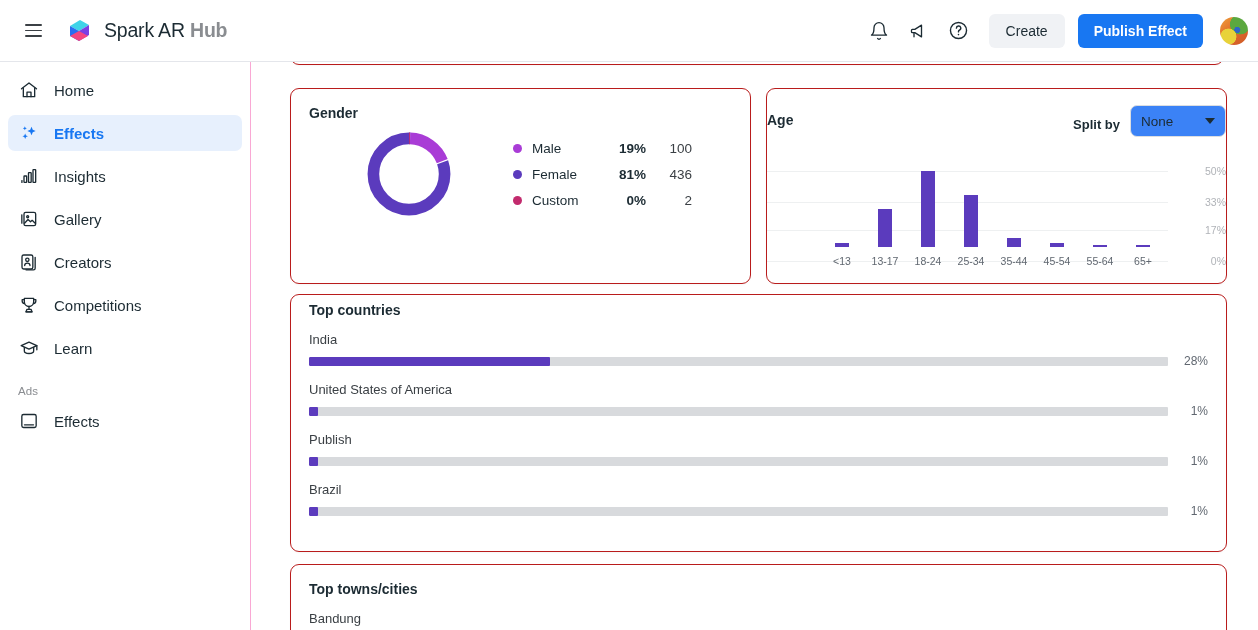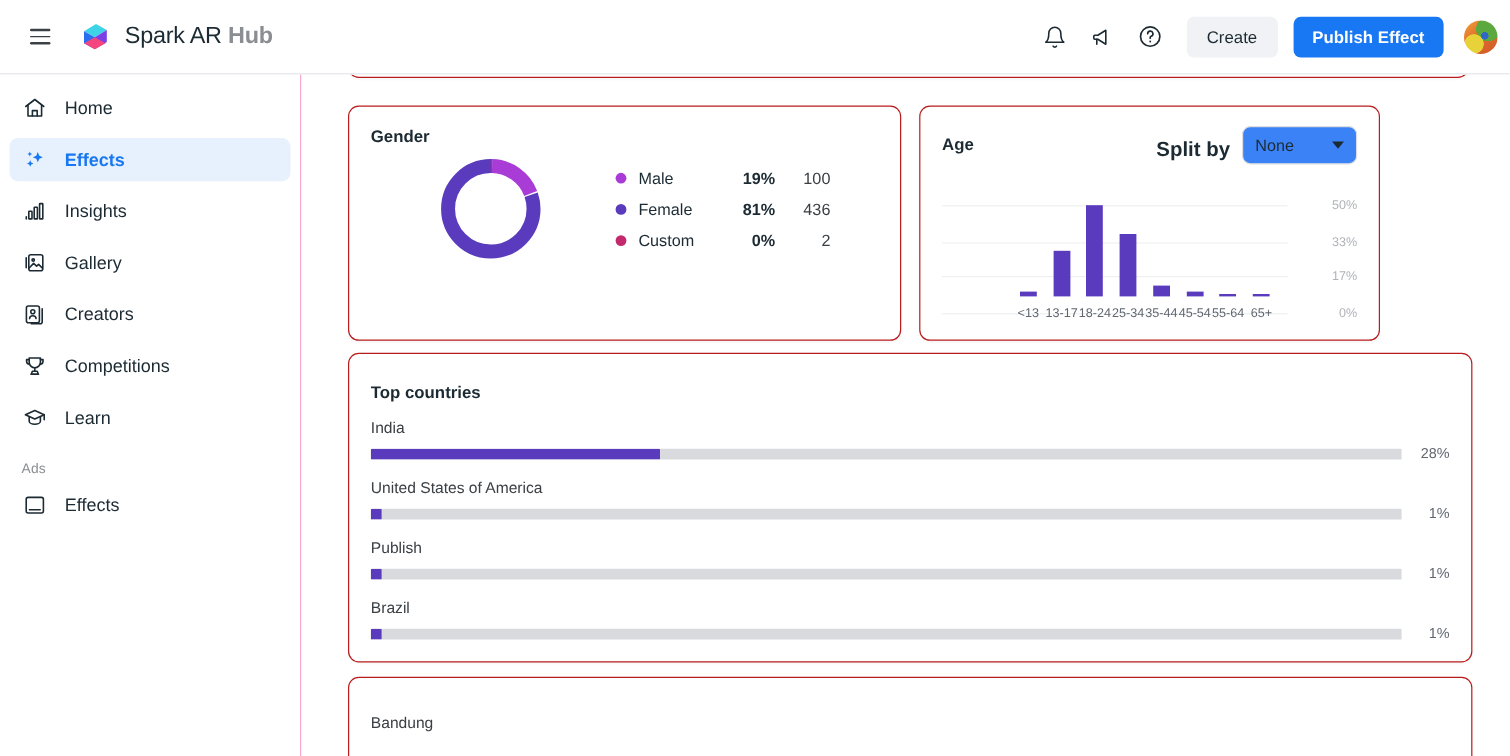--- a/index.html
+++ b/index.html
@@ -121,26 +121,26 @@
     display: flex; align-items: center; height: 26px; font-size: 13.5px; color: #1c2b33;
   }
   .legend-dot { width: 9px; height: 9px; border-radius: 50%; flex: none; }
   .legend-label { width: 72px; margin-left: 10px; color: #1c2b33; }
   .legend-pct { width: 42px; font-weight: 700; text-align: right; }
   .legend-val { width: 46px; text-align: right; color: #3b4045; }
 
   
   .card-age {
     position: absolute; left: 514px; top: 26px;
-    width: 384px; height: 196px;
-    padding: 16px 18px;
+    width: 461px; height: 196px;
+    padding: 16px 0;
   }
   .age-head { display: flex; align-items: flex-start; }
   .split-wrap { margin-left: auto; display: flex; align-items: center; gap: 10px; }
-  .split-label { font-size: 17px; font-weight: 700; color: #1c2b33; padding-top: 7px; }
+  .split-label { font-size: 13px; font-weight: 700; color: #1c2b33; padding-top: 7px; }
   .select-box {
     width: 96px; height: 32px; border: 1px solid #dcdee1; border-radius: 7px;
     display: flex; align-items: center; padding: 0 10px; cursor: pointer; background: #3b82f6;
   }
   .select-val { font-size: 13.5px; color: #1c2b33; }
   .caret {
     margin-left: auto; width: 0; height: 0;
     border-left: 5px solid transparent; border-right: 5px solid transparent;
     border-top: 6px solid #1c2b33;
   }
@@ -159,21 +159,21 @@
   .xlabels {
     position: absolute; left: 58px; right: 66px; bottom: -6px;
     display: flex; justify-content: space-between;
   }
   .xlabel { width: 34px; text-align: center; font-size: 10.5px; color: #606770; }
 
   
   .card-countries {
     position: absolute; left: 38px; top: 232px;
     width: 937px; height: 258px;
-    padding: 24px 18px;
+    padding: 7px 18px;
   }
   .row-item { margin-top: 14px; }
   .row-name { font-size: 13px; color: #3b4045; margin-bottom: 7px; }
   .row-bar-line { display: flex; align-items: center; }
   .track {
     flex: 1; height: 9px; background: #d8dadd; border-radius: 1px; overflow: hidden;
   }
   .fill { height: 9px; background: #5b3bbd; border-radius: 1px; }
   .row-pct { width: 40px; text-align: right; font-size: 12px; color: #606770; }
 
@@ -469,20 +469,21 @@
             <div class="track" style="background: rgb(216, 218, 221);">
               <div class="fill" style="width: 1%; background: rgb(91, 59, 189);"></div>
             </div>
             <div class="row-pct">1%</div>
           </div>
         </div>
       </div>
   </div>
 
   <div class="card card-towns">
+    <div class="card-title">Top towns/cities</div>
     <div id="towns-rows">
         <div class="row-item">
           <div class="row-name">Bandung</div>
         </div>
       </div>
   </div>
 
 </div>
 
 </body></html>

